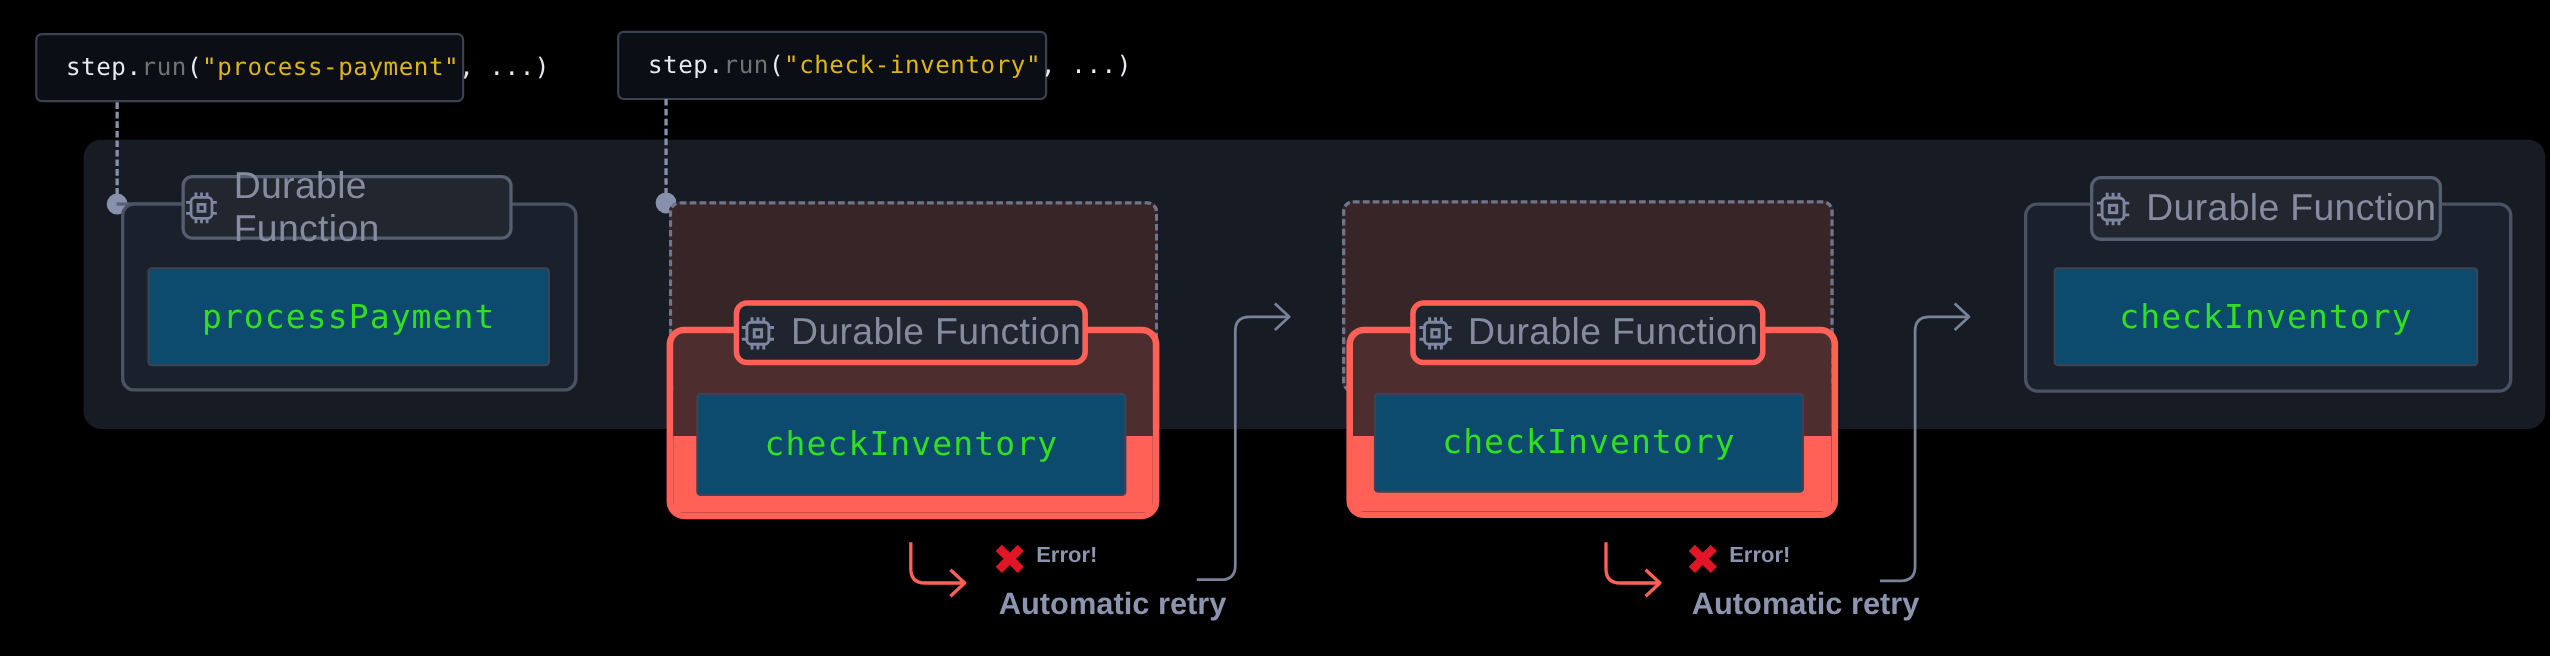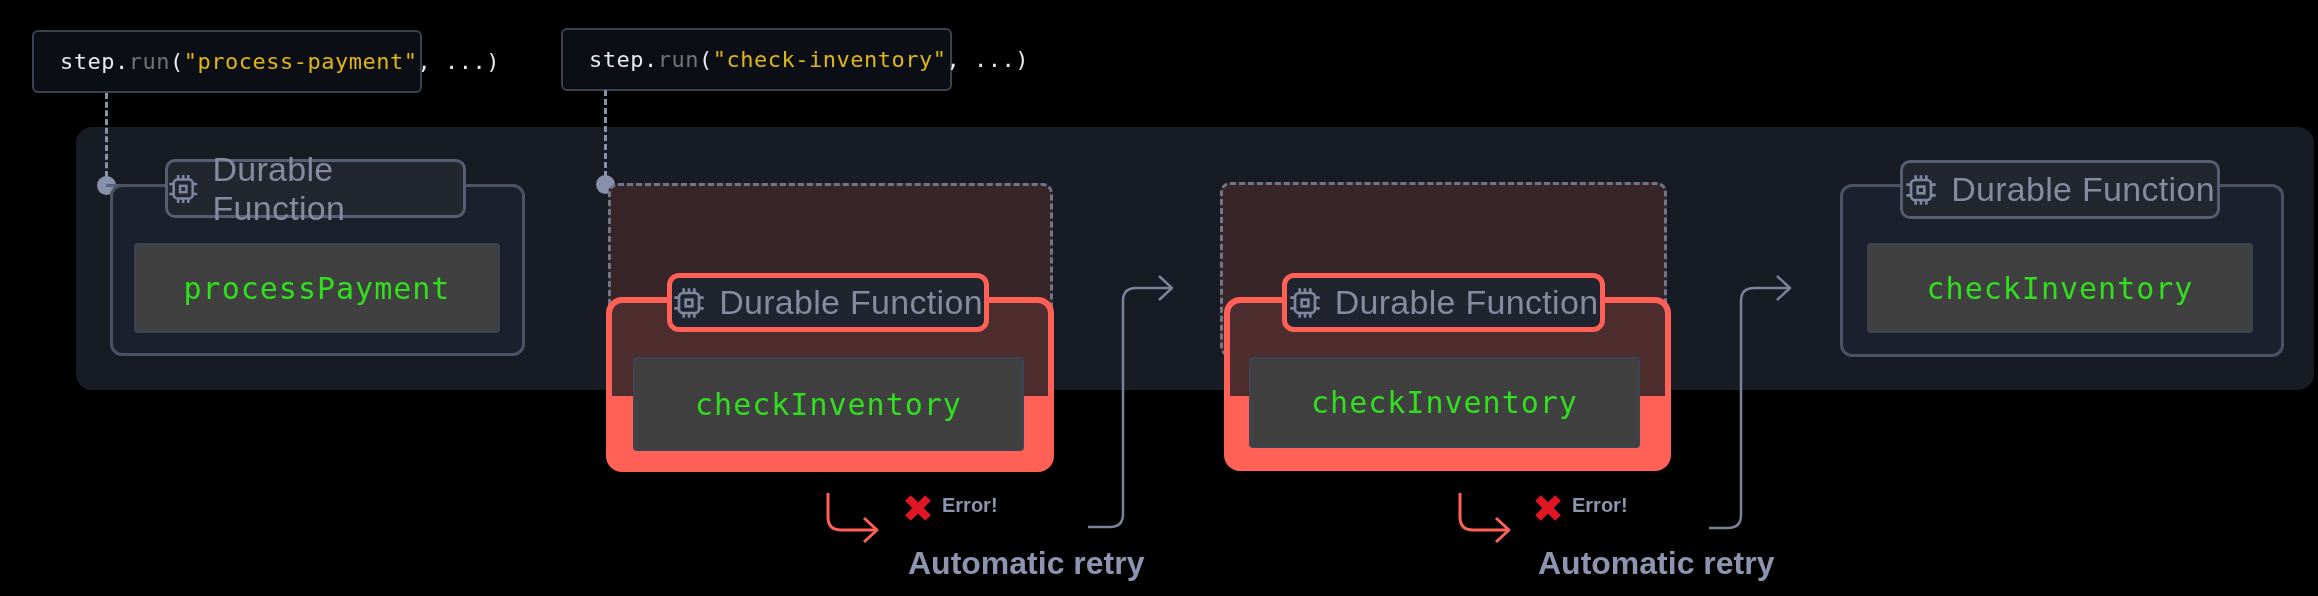--- a/index.html
+++ b/index.html
@@ -31,35 +31,35 @@
   }
   .badge{
     position:absolute;box-sizing:border-box;height:59px;
     background:#21262f;border:3px solid #565e72;border-radius:10px;
     display:flex;align-items:center;justify-content:center;gap:14px;
     color:#858ca0;font-size:34px;font-weight:500;letter-spacing:.3px;
   }
   .badge.error{border:5px solid #ff6157;background:#20242e;border-radius:12px;}
   .fn-box{
     position:absolute;box-sizing:border-box;
-    background:#404040;border:2px solid #3c4352;border-radius:4px;
+    background:#0c4a6e;border:2px solid #3c4352;border-radius:4px;
     display:flex;align-items:center;justify-content:center;
     font-family:"DejaVu Sans Mono",monospace;font-size:30px;color:#31df1f;letter-spacing:1px;
   }
   .ghost{
     position:absolute;box-sizing:border-box;
     background:#382528;border:3px dashed #6e7689;border-radius:10px;
   }
   .card-error{
     position:absolute;box-sizing:border-box;border:6px solid #ff6157;border-radius:16px;
   }
   .err-fill-2{background:linear-gradient(to bottom,#4e2d2f 0 93px,#ff6157 93px);}
   .err-text{position:absolute;color:#8c94af;font-weight:700;white-space:nowrap;}
   .err-title{font-size:20px;}
-  .err-retry{font-size:32px;margin-top:12px;}
+  .err-retry{font-size:28px;}
   .icon-abs{position:absolute;}
   svg{display:block;}
   #connector-layer{position:absolute;left:0;top:0;pointer-events:none;}
 </style>
 </head>
 <body>
 
 <div id="canvas">
 
   <div class="panel"></div>

